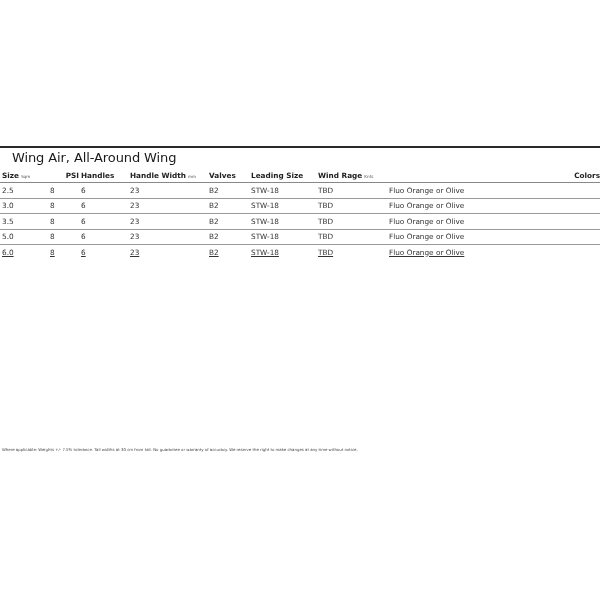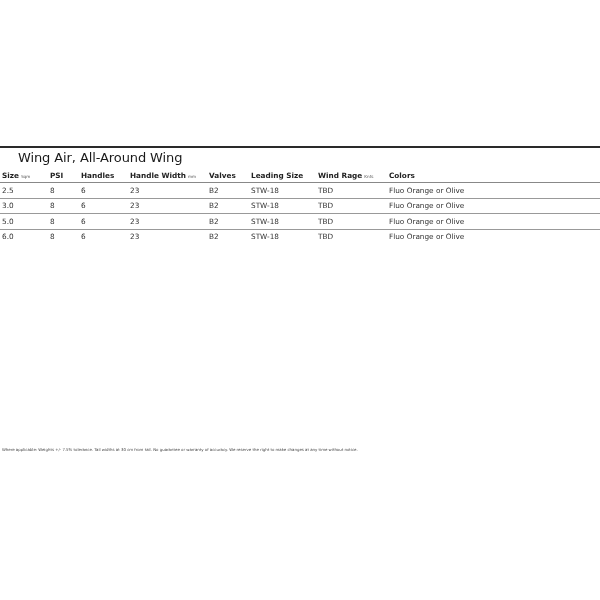--- a/index.html
+++ b/index.html
@@ -1,28 +1,28 @@
 <!DOCTYPE html>
 <html><head>
   <meta charset="utf-8">
   <style>
     html, body { margin: 0; padding: 0; background: #ffffff; }
     body { width: 600px; height: 600px; position: relative; overflow: hidden;
            font-family: "DejaVu Sans", sans-serif; color: #222; }
     .top-rule { position: absolute; left: 0; top: 146px; width: 600px; height: 2px; background: #2a2a2a; }
-    .title { position: absolute; left: 18px; top: 150px; font-size: 13px; color: #1a1a1a; letter-spacing: -0.1px; }
+    .title { position: absolute; left: 12px; top: 150px; font-size: 13px; color: #1a1a1a; letter-spacing: -0.1px; }
     table { position: absolute; left: 0; top: 168px; width: 600px; border-collapse: collapse;
             font-size: 7.3px; }
     th { text-align: left; font-weight: bold; color: #222; padding: 0 0 0 2px; height: 14px; vertical-align: middle;
          border-bottom: 1px solid #888; }
     th .unit { font-size: 4.2px; font-weight: normal; margin-left: 2px; color: #555; }
     td { padding: 0 0 0 2px; height: 14.5px; vertical-align: middle; color: #333; border-bottom: 1.5px solid #999; }
-    tr:last-child td { border-bottom: none; }
-    .c0 { width: 46px; } .c1 { width: 29px; } .c2 { width: 47px; } .c3 { width: 77px; }
-    .c4 { width: 40px; } .c5 { width: 65px; } .c6 { width: 69px; } .c7 { width: auto; }
+    tr:last-child td { border-bottom: none; text-decoration: underline; }
+    .c0 { width: 46px; } .c1 { width: 29px; text-align: right; } .c2 { width: 47px; } .c3 { width: 77px; }
+    .c4 { width: 40px; } .c5 { width: 65px; } .c6 { width: 69px; } .c7 { width: auto; text-align: right; }
     .footer { position: absolute; left: 2px; top: 447px; font-size: 3.9px; color: #444; white-space: nowrap; }
   </style>
 </head>
 <body>
 
 <div class="top-rule"></div>
 <div class="title">Wing Air, All-Around Wing</div>
 
 <table>
   <thead>
@@ -52,20 +52,30 @@
         <td>3.0</td>
         <td>8</td>
         <td>6</td>
         <td>23</td>
         <td>B2</td>
         <td>STW-18</td>
         <td>TBD</td>
         <td>Fluo Orange or Olive</td>
       </tr>
       <tr>
+        <td>3.5</td>
+        <td>8</td>
+        <td>6</td>
+        <td>23</td>
+        <td>B2</td>
+        <td>STW-18</td>
+        <td>TBD</td>
+        <td>Fluo Orange or Olive</td>
+      </tr>
+      <tr>
         <td>5.0</td>
         <td>8</td>
         <td>6</td>
         <td>23</td>
         <td>B2</td>
         <td>STW-18</td>
         <td>TBD</td>
         <td>Fluo Orange or Olive</td>
       </tr>
       <tr>

